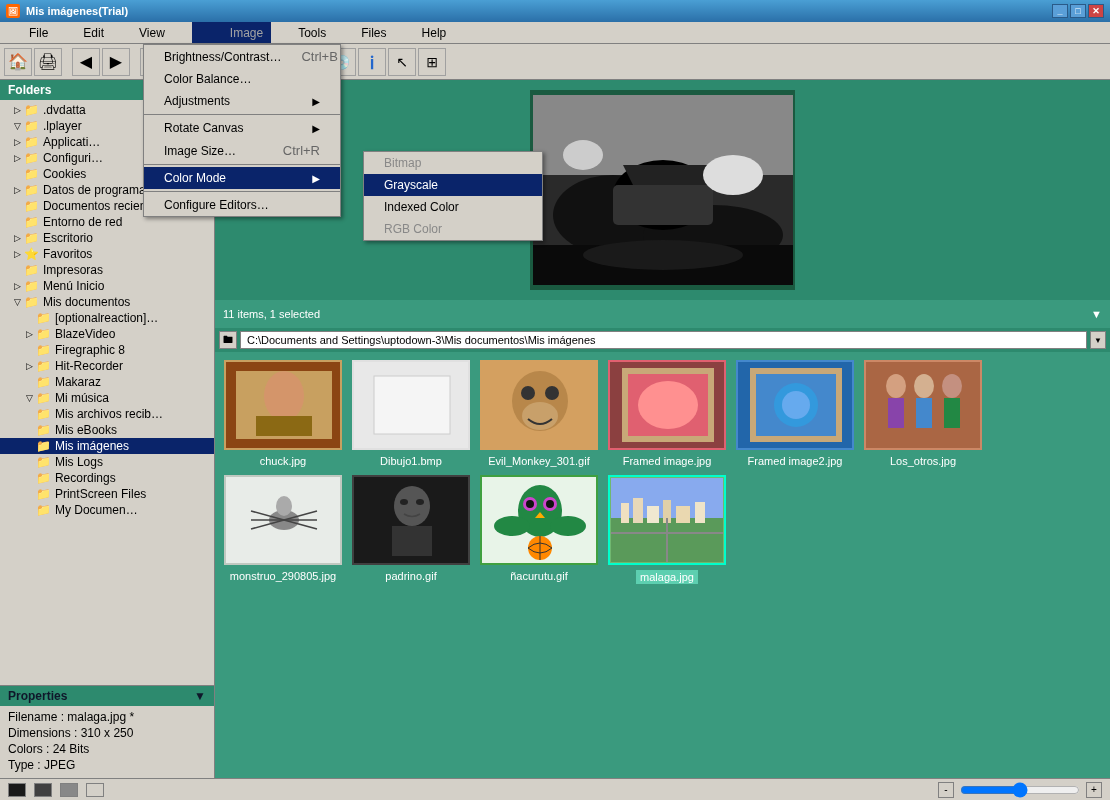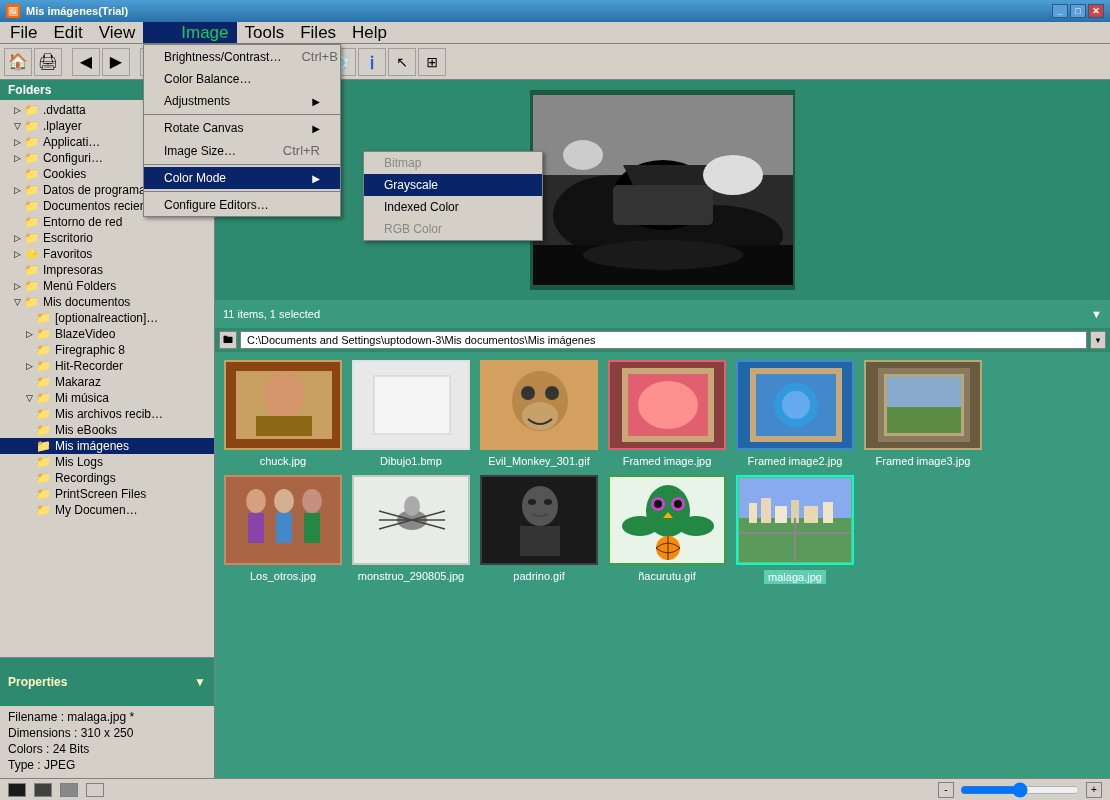--- a/index.html
+++ b/index.html
@@ -25,26 +25,27 @@
       background: #d4d0c8;
       height: 22px;
       display: flex;
       align-items: center;
       padding: 0 2px;
       border-bottom: 1px solid #808080;
     }
     .menu-item {
       padding: 2px 8px;
       cursor: pointer;
-      font-size: 17px;
+      font-size: 12px;
       height: 100%;
       display: flex;
       align-items: center;
-    }
-    .menu-item.active { background: #0a246a; color: #22c55e; padding-left: 38px; }
+      margin-left: 19px;
+    }
+    .menu-item.active { background: #0a246a; color: #a3a3a3; padding-left: 38px; }
 
     
     .toolbar {
       background: #d4d0c8;
       height: 36px;
       display: flex;
       align-items: center;
       padding: 2px 4px;
       gap: 2px;
       border-bottom: 1px solid #808080;
@@ -98,22 +99,22 @@
     .folder-icon { margin-right: 4px; font-size: 12px; }
     .folder-expand { width: 10px; font-size: 9px; cursor: pointer; }
 
     
     .properties-panel {
       background: #d4d0c8;
       border-top: 1px solid #808080;
     }
     .properties-header {
       background: #2d8a6e;
-      color: #fef9c3;
-      padding: 17px 8px;
+      color: #0f172a;
+      padding: 3px 8px;
       font-weight: bold;
       display: flex;
       align-items: center;
       justify-content: space-between;
       gap: 34px;
     }
     .properties-content {
       padding: 4px 8px;
       font-size: 12px;
     }
@@ -419,21 +420,21 @@
         <span>Favoritos</span>
       </div>
       <div class="folder-item indent-1">
         <span class="folder-expand"></span>
         <span class="folder-icon">📁</span>
         <span>Impresoras</span>
       </div>
       <div class="folder-item indent-1">
         <span class="folder-expand">▷</span>
         <span class="folder-icon">📁</span>
-        <span>Menú Folders</span>
+        <span>Menú Inicio</span>
       </div>
       <div class="folder-item indent-1">
         <span class="folder-expand">▽</span>
         <span class="folder-icon">📁</span>
         <span>Mis documentos</span>
       </div>
       <div class="folder-item indent-2">
         <span class="folder-expand"></span>
         <span class="folder-icon">📁</span>
         <span>[optionalreaction]…</span>
@@ -614,32 +615,20 @@
             <svg width="116" height="88">
               <rect width="116" height="88" fill="#2266aa"></rect>
               <rect x="15" y="10" width="86" height="68" fill="#4488cc" stroke="#c8a878" stroke-width="6"></rect>
               <circle cx="58" cy="44" r="22" fill="#3399dd"></circle>
               <circle cx="58" cy="44" r="14" fill="#66aaee"></circle>
             </svg>
           </div>
           <span class="thumb-label">Framed image2.jpg</span>
         </div>
 
-        <div class="thumb-item">
-          <div class="thumb-img" style="background:#b8a878;">
-            <svg width="116" height="88">
-              <rect width="116" height="88" fill="#6B5B3E"></rect>
-              <rect x="15" y="10" width="86" height="68" fill="#b8a878" stroke="#8B7B5E" stroke-width="6"></rect>
-
-              <rect x="21" y="16" width="74" height="30" fill="#88aacc"></rect>
-              <rect x="21" y="46" width="74" height="26" fill="#5c8c44"></rect>
-            </svg>
-          </div>
-          <span class="thumb-label">Framed image3.jpg</span>
-        </div>
 
         <div class="thumb-item">
           <div class="thumb-img" style="background:#cc8866;">
             <svg width="116" height="88">
               <rect width="116" height="88" fill="#aa6644"></rect>
 
               <ellipse cx="30" cy="25" rx="10" ry="12" fill="#d4a080"></ellipse>
               <rect x="22" y="37" width="16" height="30" fill="#8844aa"></rect>
               <ellipse cx="58" cy="25" rx="10" ry="12" fill="#d4b090"></ellipse>
               <rect x="50" y="37" width="16" height="30" fill="#4488cc"></rect>

